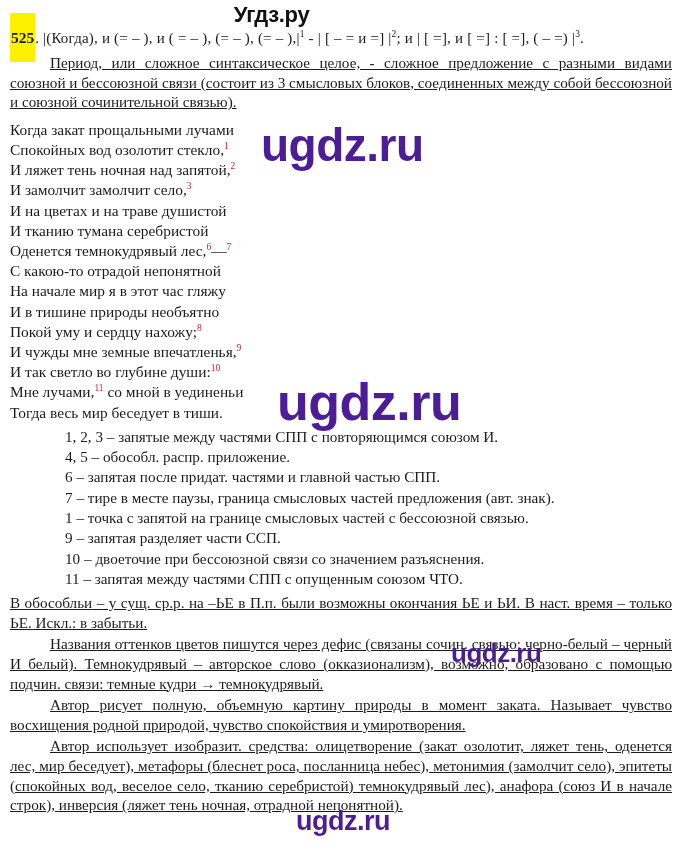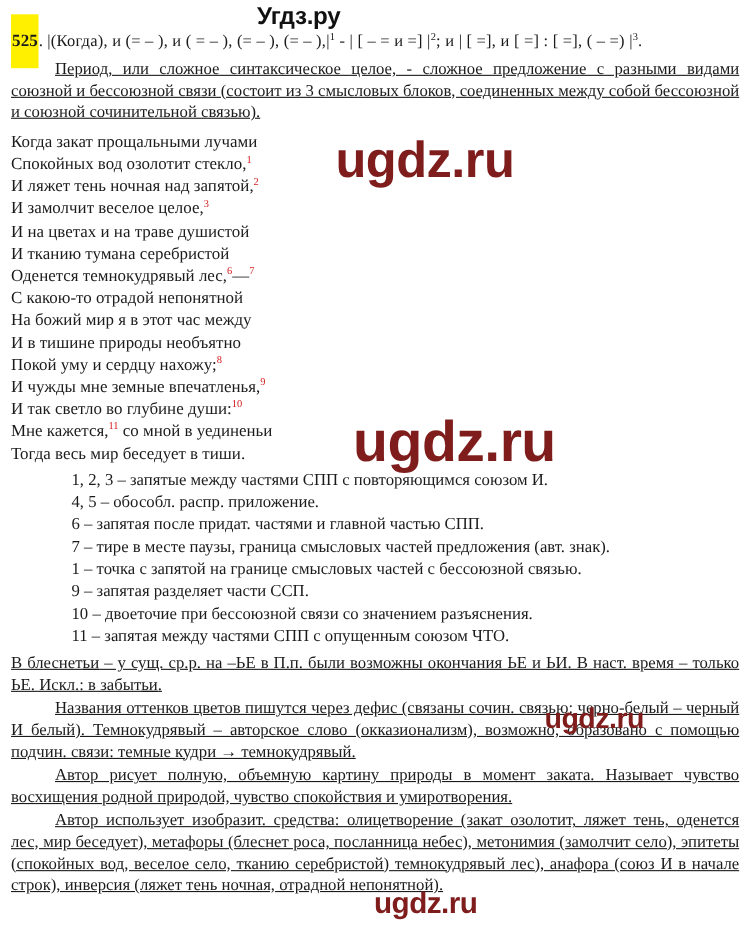--- a/index.html
+++ b/index.html
@@ -16,26 +16,25 @@
     font-family: "Liberation Serif", "DejaVu Serif", serif;
     color: #1b1b1b;
     -webkit-font-smoothing: antialiased;
   }
 
   
   .wm {
     position: absolute;
     font-family: "Liberation Sans", "DejaVu Sans", sans-serif;
     font-weight: bold;
-    color: #7f1d1d;
+    color: #4c1d95;
     letter-spacing: -0.5px;
     white-space: nowrap;
     z-index: 5;
     pointer-events: none;
-    margin-left: 44px;
   }
   .wm-1 { left: 261px; top: 118px; font-size: 46px; }
   .wm-2 { left: 277px; top: 372px; font-size: 52px; }
   .wm-3 { left: 451px; top: 638px; font-size: 26px; }
   .wm-4 { left: 296px; top: 806px; font-size: 27px; }
 
   
   .site-title {
     position: absolute;
     top: 2px;
@@ -133,50 +132,50 @@
   </div>
 
   <p class="para block">Период, или сложное синтаксическое целое, - сложное предложение с разными видами союзной и бессоюзной связи (состоит из 3 смысловых блоков, соединенных между собой бессоюзной и союзной сочинительной связью).</p>
 
   <div class="gap-a"></div>
 
   <div class="poem">
       <div><span>Когда закат прощальными лучами</span></div>
       <div><span>Спокойных вод озолотит стекло,</span><sup>1</sup></div>
       <div><span>И ляжет тень ночная над запятой,</span><sup>2</sup></div>
-      <div><span>И замолчит веселое целое,</span><sup>3</sup></div>
+      <div><span>И замолчит замолчит село,</span><sup>3</sup></div>
       <div><span>И на цветах и на траве душистой</span></div>
       <div><span>И тканию тумана серебристой</span></div>
       <div><span>Оденется темнокудрявый лес,</span><sup>6</sup><span>—</span><sup>7</sup></div>
       <div><span>С какою-то отрадой непонятной</span></div>
-      <div><span>На божий мир я в этот час между</span></div>
+      <div><span>На начале мир я в этот час гляжу</span></div>
       <div><span>И в тишине природы необъятно</span></div>
       <div><span>Покой уму и сердцу нахожу;</span><sup>8</sup></div>
       <div><span>И чужды мне земные впечатленья,</span><sup>9</sup></div>
       <div><span>И так светло во глубине души:</span><sup>10</sup></div>
-      <div><span>Мне кажется,</span><sup>11</sup><span> со мной в уединеньи</span></div>
+      <div><span>Мне лучами,</span><sup>11</sup><span> со мной в уединеньи</span></div>
       <div><span>Тогда весь мир беседует в тиши.</span></div>
     </div>
 
   <div class="gap-b"></div>
 
   <div class="notes">
       <div>1, 2, 3 – запятые между частями СПП с повторяющимся союзом И.</div>
       <div>4, 5 – обособл. распр. приложение.</div>
       <div>6 – запятая после придат. частями и главной частью СПП.</div>
       <div>7 – тире в месте паузы, граница смысловых частей предложения (авт. знак).</div>
       <div>1 – точка с запятой на границе смысловых частей с бессоюзной связью.</div>
       <div>9 – запятая разделяет части ССП.</div>
       <div>10 – двоеточие при бессоюзной связи со значением разъяснения.</div>
       <div>11 – запятая между частями СПП с опущенным союзом ЧТО.</div>
     </div>
 
   <div class="gap-b"></div>
 
-  <p class="para noindent block"><span>В блеснет</span><span class="u">ьи</span><span> – у сущ. ср.р. на –ЬЕ в П.п. были возможны окончания ЬЕ и ЬИ. В наст. время – только ЬЕ. Искл.: в забыт</span><span class="u">ьи</span><span>.</span></p>
+  <p class="para noindent block"><span>В обособл</span><span class="u">ьи</span><span> – у сущ. ср.р. на –ЬЕ в П.п. были возможны окончания ЬЕ и ЬИ. В наст. время – только ЬЕ. Искл.: в забыт</span><span class="u">ьи</span><span>.</span></p>
 
   <p class="para block">Названия оттенков цветов пишутся через дефис (связаны сочин. связью: черно-белый – черный И белый). Темнокудрявый – авторское слово (окказионализм), возможно, образовано с помощью подчин. связи: темные кудри → темнокудрявый.</p>
 
   <p class="para block">Автор рисует полную, объемную картину природы в момент заката. Называет чувство восхищения родной природой, чувство спокойствия и умиротворения.</p>
 
   <p class="para block">Автор использует изобразит. средства: олицетворение (закат озолотит, ляжет тень, оденется лес, мир беседует), метафоры (блеснет роса, посланница небес), метонимия (замолчит село), эпитеты (спокойных вод, веселое село, тканию серебристой) темнокудрявый лес), анафора (союз И в начале строк), инверсия (ляжет тень ночная, отрадной непонятной).</p>
 
 </div>
 
 </body></html>

